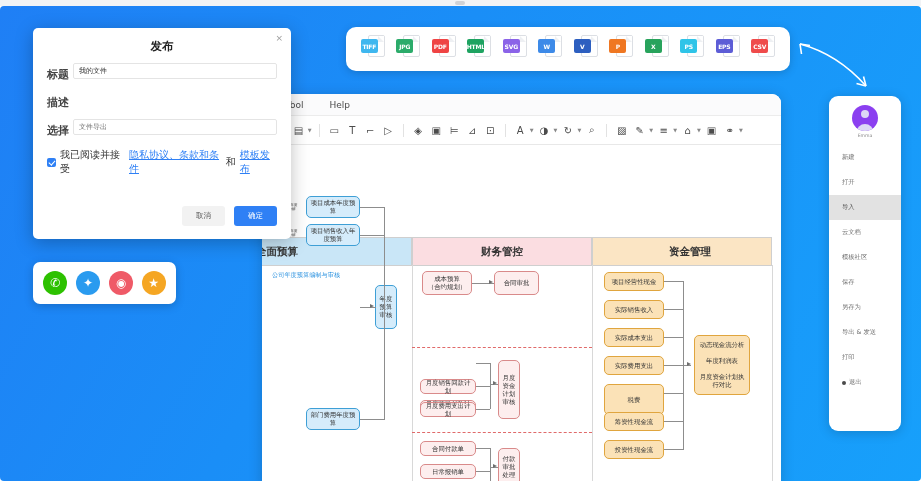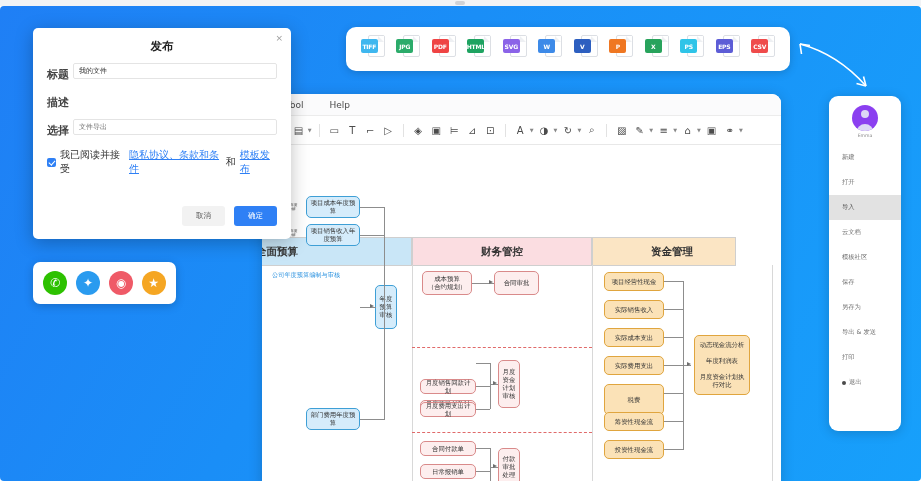--- a/index.html
+++ b/index.html
@@ -267,21 +267,21 @@
         <span class="caret">▼</span>
         <div class="ticon">▣</div>
         <div class="ticon">⚭</div>
         <span class="caret">▼</span>
       </div>
 
     <div class="canvas" id="canvas">
         <div class="swimhead" style="left:-120px;top:92px;width:270px;background:#c9e6f7;">全面预算</div>
         <div class="swimhead" style="left:150px;top:92px;width:180px;background:#fbdde1;">财务管控</div>
         <div class="swimcol" style="left:150px;"></div>
-        <div class="swimhead" style="left:330px;top:92px;width:144px;background:#fbe5c4;padding-left:16px;">资金管理</div>
+        <div class="swimhead" style="left:330px;top:92px;width:180px;background:#fbe5c4;padding-left:16px;">资金管理</div>
         <div class="swimcol" style="left:330px;"></div>
         <div class="swimcol" style="left:510px;"></div>
         <div class="cap" style="left:10px;top:126px;">公司年度预算编制与审核</div>
         <div class="hdashr" style="left:150px;top:202px;width:180px;"></div>
         <div class="hdashr" style="left:150px;top:287px;width:180px;"></div>
         <div class="minilabel" style="left:20px;top:58px;width:20px;">按年度<br>分解</div>
         <div class="minilabel" style="left:20px;top:84px;width:20px;">按年度<br>分解</div>
         <div class="node n-blue" style="left:44px;top:51px;width:54px;height:22px;">项目成本年度预算</div>
         <div class="node n-blue" style="left:44px;top:79px;width:54px;height:22px;">项目销售收入年度预算</div>
         <div class="node n-blue" style="left:113px;top:140px;width:22px;height:44px;">年度<br>预算<br>审核</div>
@@ -290,21 +290,21 @@
         <div class="ln lnh" style="left:98px;top:90px;width:25px;"></div>
         <div class="ln lnh" style="left:98px;top:274px;width:25px;"></div>
         <div class="ln lnv" style="left:122px;top:62px;height:212px;"></div>
         <div class="ln lnh" style="left:98px;top:162px;width:16px;"></div>
         <div class="arrowhead" style="left:108px;top:159px;"></div>
         <div class="node n-red" style="left:160px;top:126px;width:50px;height:24px;">成本预算<br>（合约规划）</div>
         <div class="node n-red" style="left:232px;top:126px;width:45px;height:24px;">合同审批</div>
         <div class="node n-red" style="left:158px;top:211px;width:56px;height:15px;margin-top:44px;">月度项目付款计划</div>
         <div class="node n-red" style="left:158px;top:234px;width:56px;height:15px;">月度销售回款计划</div>
         <div class="node n-red" style="left:158px;top:257px;width:56px;height:15px;">月度费用支出计划</div>
-        <div class="node n-red" style="left:236px;top:215px;width:22px;height:48px;">月度<br>资金<br>计划<br>审核</div>
+        <div class="node n-red" style="left:236px;top:215px;width:22px;height:59px;">月度<br>资金<br>计划<br>审核</div>
         <div class="node n-red" style="left:158px;top:296px;width:56px;height:15px;">合同付款单</div>
         <div class="node n-red" style="left:158px;top:319px;width:56px;height:15px;">日常报销单</div>
         <div class="node n-red" style="left:236px;top:303px;width:22px;height:38px;">付款<br>审批<br>处理</div>
         <div class="ln lnh" style="left:210px;top:138px;width:22px;"></div>
         <div class="arrowhead" style="left:227px;top:135px;"></div>
         <div class="ln lnh" style="left:214px;top:218px;width:14px;"></div>
         <div class="ln lnh" style="left:214px;top:241px;width:14px;"></div>
         <div class="ln lnh" style="left:214px;top:264px;width:14px;"></div>
         <div class="ln lnv" style="left:228px;top:218px;height:46px;"></div>
         <div class="ln lnh" style="left:228px;top:239px;width:8px;"></div>

